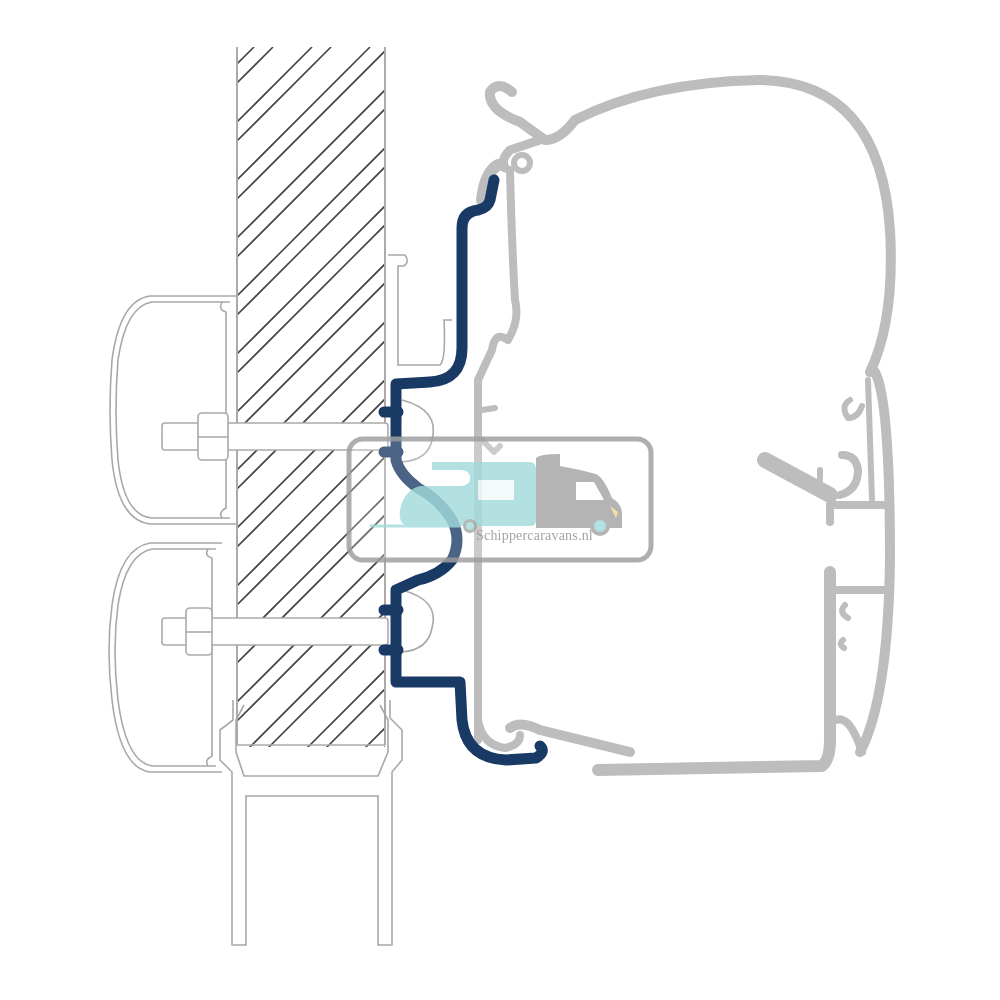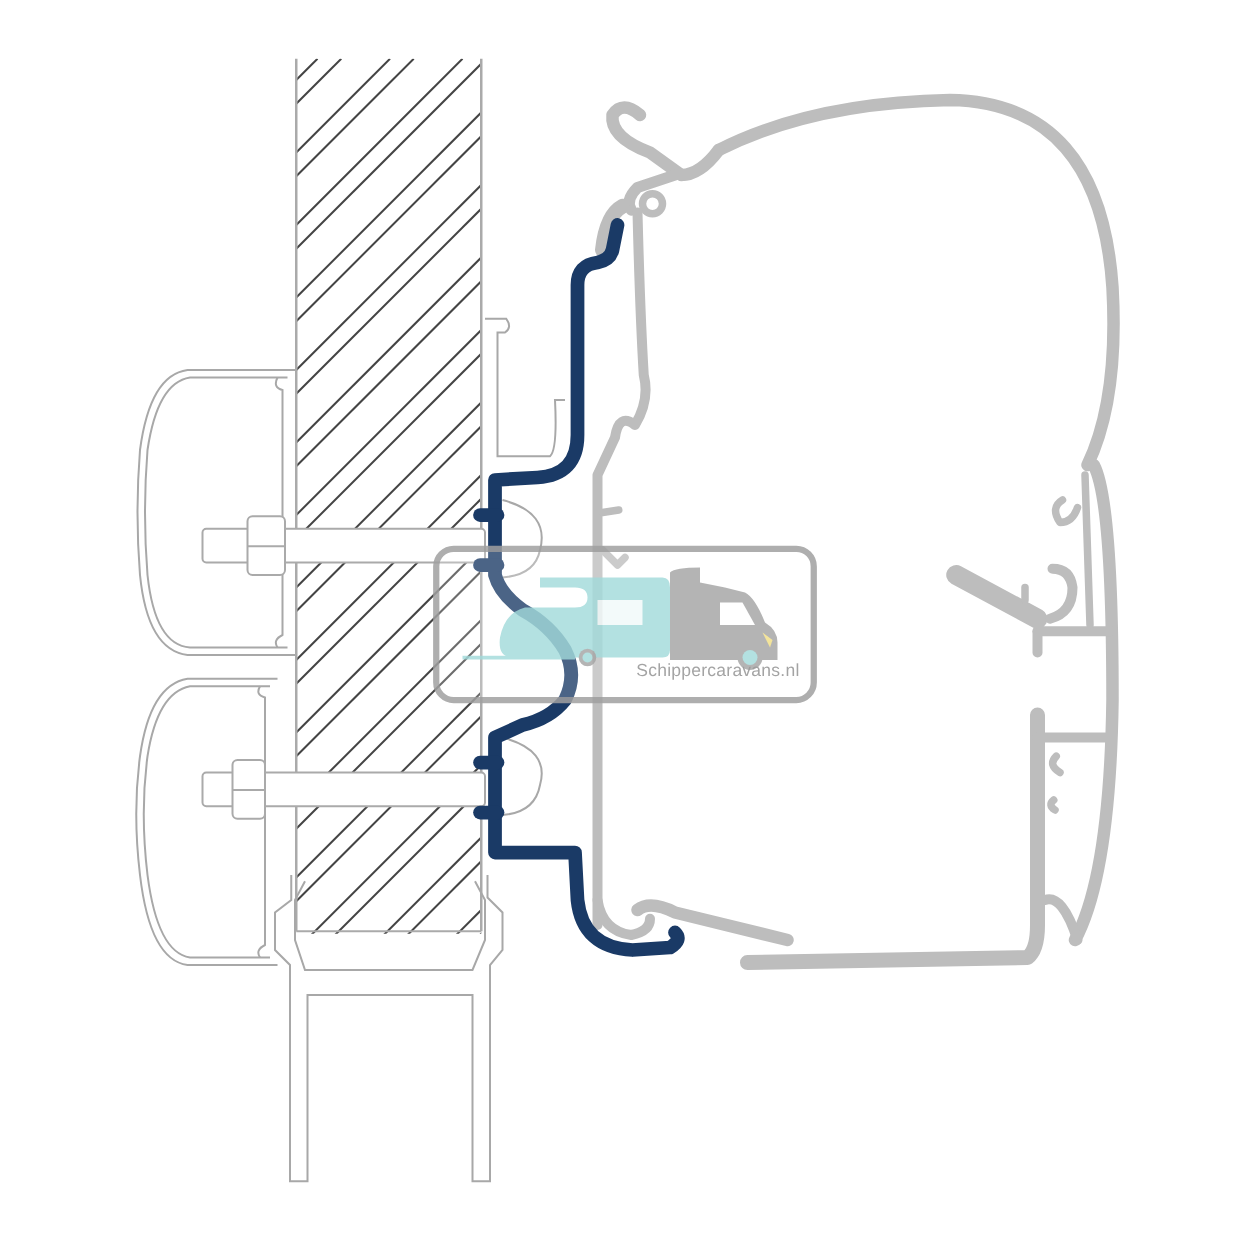--- a/index.html
+++ b/index.html
@@ -1,18 +1,18 @@
 <!DOCTYPE html>
 <html><head>
 <meta charset="utf-8">
 <style>
   html, body { margin: 0; padding: 0; background: #ffffff; }
   body { width: 1000px; height: 1000px; position: relative; overflow: hidden; font-family: "DejaVu Sans", sans-serif; }
   #diagram { position: absolute; left: 0; top: 0; width: 1000px; height: 1000px; }
-  .logo-text { position: absolute; left: 509px; top: 528px; font-family: Liberation Sans, sans-serif; font-size: 14px; color: #9a9a9a; letter-spacing: 0.2px; opacity: 0.9; }
+  .logo-text { position: absolute; left: 476px; top: 528px; font-family: Liberation Serif, serif; font-size: 14px; color: #9a9a9a; letter-spacing: 0.2px; opacity: 0.9; }
 </style>
 </head>
 <body>
 
 <svg id="diagram" viewBox="0 0 1000 1000" xmlns="http://www.w3.org/2000/svg">
   <defs>
     <clipPath id="wallclip">
       <rect x="237" y="47" width="148" height="700"></rect>
     </clipPath>
   </defs>

